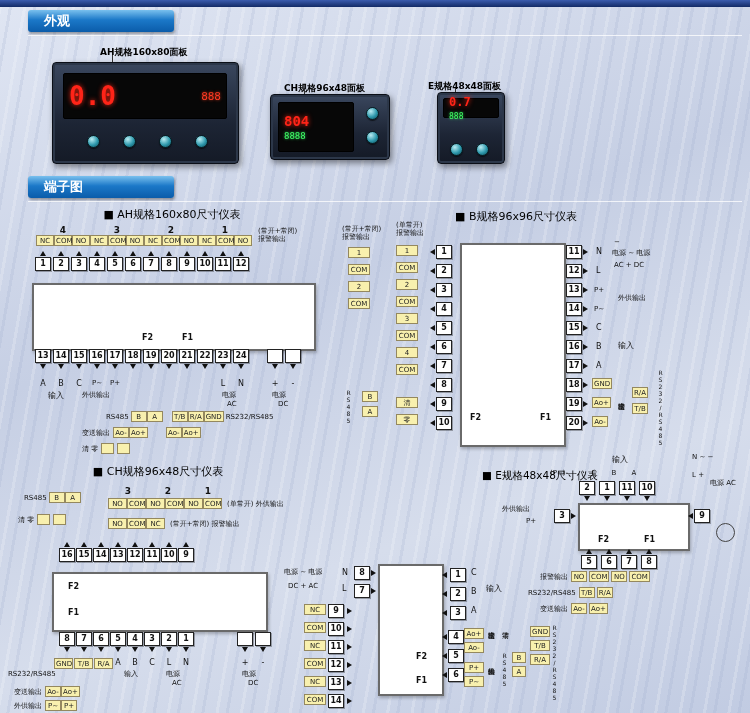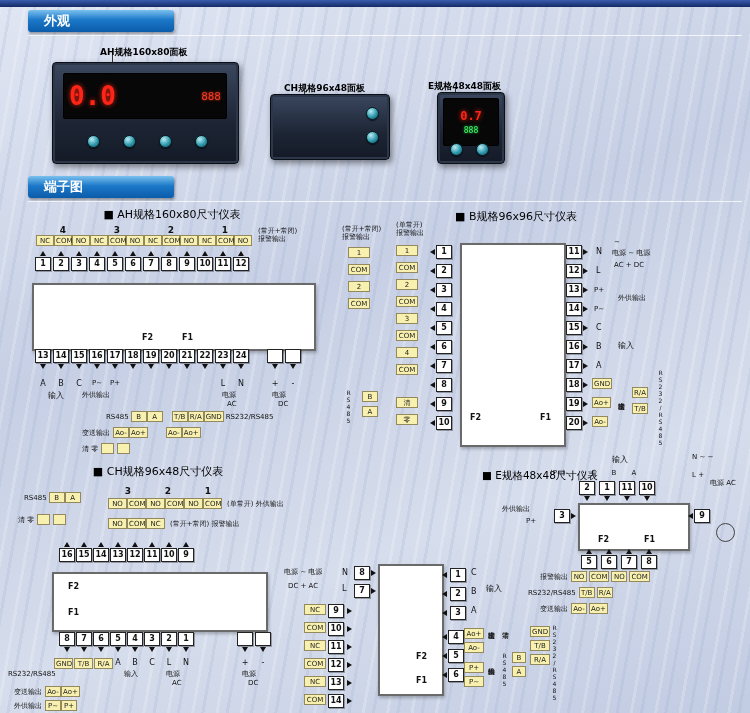--- a/index.html
+++ b/index.html
@@ -71,28 +71,32 @@
     </div>
     <span class="pbtn" style="left:34px;top:72px"></span>
     <span class="pbtn" style="left:70px;top:72px"></span>
     <span class="pbtn" style="left:106px;top:72px"></span>
     <span class="pbtn" style="left:142px;top:72px"></span>
   </div>
 
   <div class="abs plabel" style="left:284px;top:82px">CH规格96x48面板</div>
   <div class="lline" style="left:304px;top:90px;height:5px"></div>
   <div class="panel" style="left:270px;top:94px;width:118px;height:64px">
+    <div class="pdisplay" style="left:7px;top:7px;width:76px;height:50px;flex-direction:column;align-items:flex-start;justify-content:center;gap:2px">
+      <span class="led-main" style="font-size:14px">804</span>
+      <span class="led-green" style="font-size:9px">8888</span>
+    </div>
     <span class="pbtn" style="left:95px;top:12px"></span>
     <span class="pbtn" style="left:95px;top:36px"></span>
   </div>
 
   <div class="abs plabel" style="left:428px;top:80px">E规格48x48面板</div>
   <div class="lline" style="left:455px;top:88px;height:5px"></div>
   <div class="panel" style="left:437px;top:92px;width:66px;height:70px">
-    <div class="pdisplay" style="left:5px;top:5px;width:56px;height:48px;flex-direction:column;align-items:center;justify-content:center;gap:3px">
+    <div class="pdisplay" style="left:5px;top:5px;width:56px;height:20px;flex-direction:column;align-items:flex-start;justify-content:center;gap:3px">
       <span class="led-main" style="font-size:12px">0.7</span>
       <span class="led-green" style="font-size:8px">888</span>
     </div>
     <span class="pbtn" style="left:12px;top:50px"></span>
     <span class="pbtn" style="left:38px;top:50px"></span>
   </div>
 
   <div class="banner" style="top:176px">
     <span>端子图</span>
   </div>

